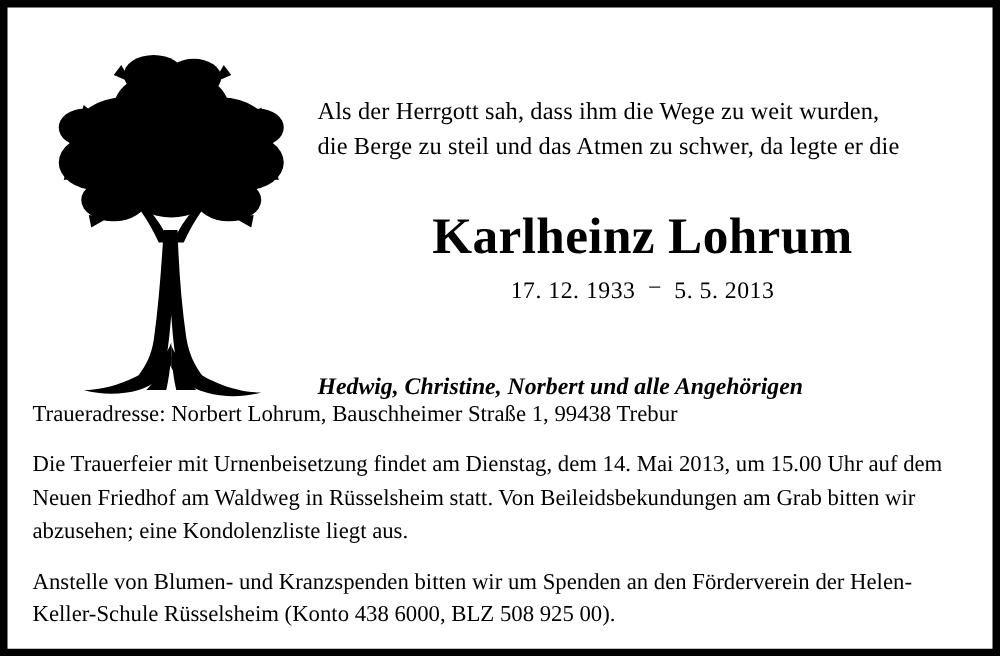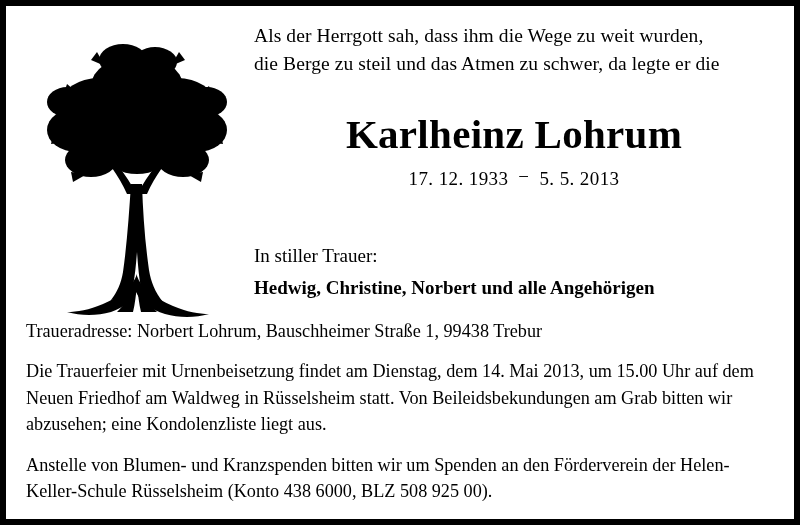--- a/index.html
+++ b/index.html
@@ -29,21 +29,21 @@
     position: absolute;
     left: 0; top: 0; right: 0; bottom: 0;
     padding: 14px 20px 10px 20px;
     box-sizing: border-box;
   }
 
   
   .top {
     display: flex;
     flex-direction: row;
-    align-items: flex-start;
+    align-items: flex-end;
   }
 
   .tree-wrap {
     width: 222px;
     flex: 0 0 222px;
     display: flex;
     align-items: flex-start;
     justify-content: center;
     padding-top: 4px;
   }
@@ -89,20 +89,21 @@
   }
 
   .mourning {
     margin-top: 52px;
     font-size: 19px;
     line-height: 1.45;
   }
   .mourning .line2 {
     font-weight: bold;
     margin-top: 4px;
+    font-style: italic;
   }
 
   
   .bottom {
     position: absolute;
     left: 20px;
     right: 20px;
     bottom: 14px;
     font-size: 18.2px;
     line-height: 1.46;
@@ -175,21 +176,20 @@
           <div>die Berge zu steil und das Atmen zu schwer, da legte er die</div>
         </div>
 
         <div class="name">Karlheinz Lohrum</div>
 
         <div class="dates">
           <span>17. 12. 1933</span><span class="sep">−</span><span>5. 5. 2013</span>
         </div>
 
         <div class="mourning">
-          <div class="line1">In stiller Trauer:</div>
           <div class="line2">Hedwig, Christine, Norbert und alle Angehörigen</div>
         </div>
 
       </div>
     </div>
 
     <div class="bottom">
       <p>Traueradresse: Norbert Lohrum, Bauschheimer Straße 1, 99438 Trebur</p>
       <p>Die Trauerfeier mit Urnenbeisetzung findet am Dienstag, dem 14. Mai 2013, um 15.00 Uhr auf dem Neuen Friedhof am Waldweg in Rüsselsheim statt. Von Beileidsbekundungen am Grab bitten wir abzusehen; eine Kondolenzliste liegt aus.</p>
       <p>Anstelle von Blumen- und Kranzspenden bitten wir um Spenden an den Förderverein der Helen-Keller-Schule Rüsselsheim (Konto 438 6000, BLZ 508 925 00).</p>

